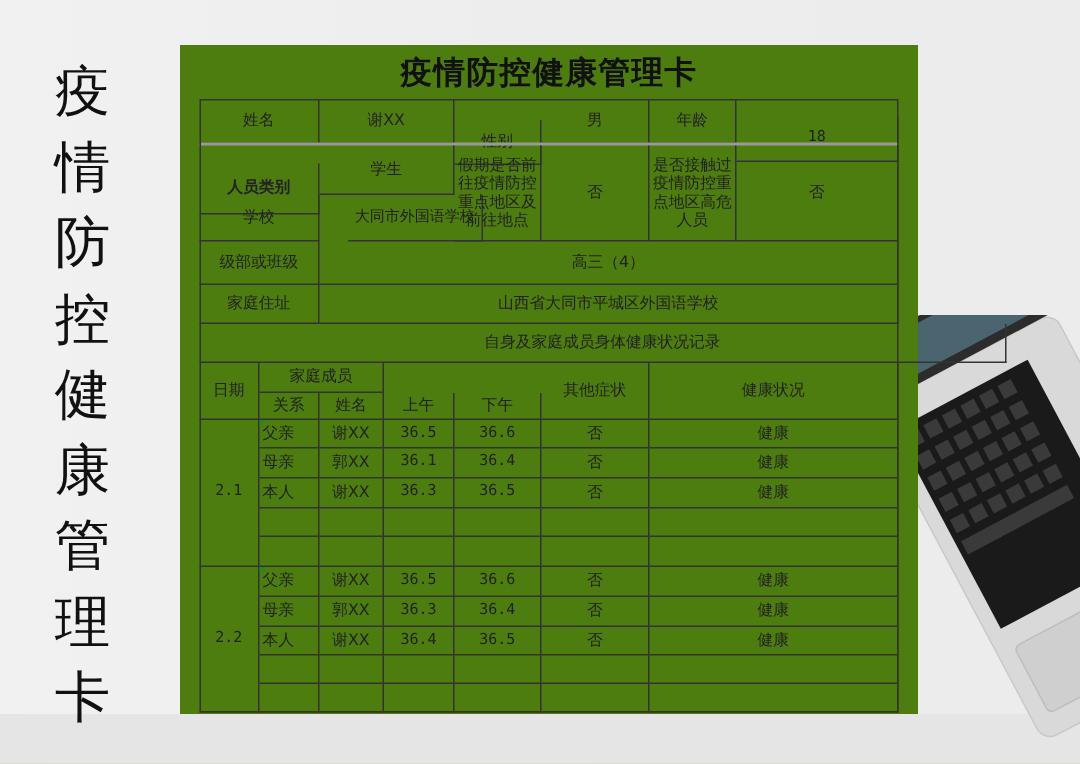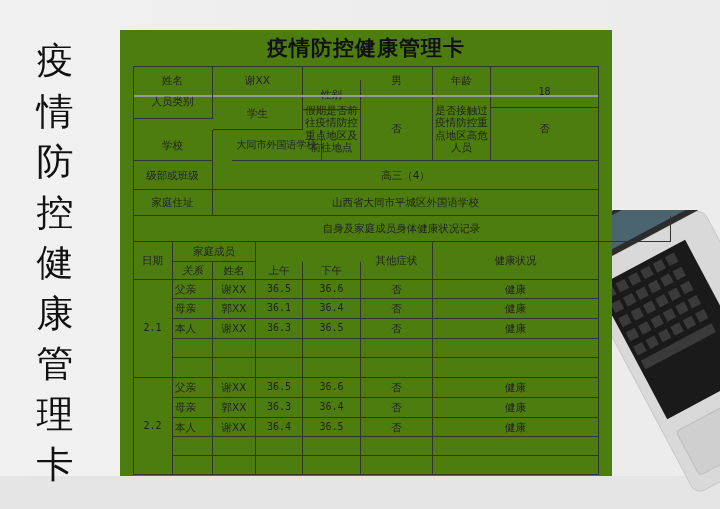--- a/index.html
+++ b/index.html
@@ -116,42 +116,42 @@
 <div class="grid">
 
   <div class="cell" style="left:133px;top:66px;width:80px;height:30px;">姓名</div>
   <div class="cell" style="left:213px;top:66px;width:90px;height:30px;">谢XX</div>
   <div class="cell" style="left:303px;top:80px;width:58px;height:30px;">性别</div>
   <div class="cell" style="left:361px;top:66px;width:72px;height:30px;">男</div>
   <div class="cell" style="left:433px;top:66px;width:58px;height:30px;">年龄</div>
   <div class="cell mono" style="left:491px;top:66px;width:108px;height:30px;margin-top:12px;">18</div>
   <div class="thick-h" style="left:133px;top:95px;width:466px;"></div>
 
-  <div class="cell" style="left:133px;top:85px;width:80px;height:34px;">人员类别</div>
+  <div class="cell" style="left:133px;top:109px;width:80px;height:34px;font-weight:bold;">人员类别</div>
   <div class="cell" style="left:213px;top:97px;width:90px;height:33px;">学生</div>
   <div class="cell" style="left:133px;top:130px;width:80px;height:31px;">学校</div>
   <div class="cell" style="left:213px;top:130px;width:90px;height:31px;font-size:10px;margin-left:19px;">大同市外国语学校</div>
   <div class="cell" style="left:303px;top:97px;width:58px;height:64px;padding:0 2px;">假期是否前往疫情防控重点地区及前往地点</div>
   <div class="cell" style="left:361px;top:97px;width:72px;height:64px;">否</div>
   <div class="cell" style="left:433px;top:97px;width:58px;height:64px;padding:0 2px;">是否接触过疫情防控重点地区高危人员</div>
   <div class="cell" style="left:491px;top:97px;width:108px;height:64px;">否</div>
 
   <div class="cell" style="left:133px;top:161px;width:80px;height:29px;">级部或班级</div>
   <div class="cell" style="left:213px;top:161px;width:386px;height:29px;">高三（4）</div>
 
   <div class="cell" style="left:133px;top:190px;width:80px;height:26px;">家庭住址</div>
   <div class="cell" style="left:213px;top:190px;width:386px;height:26px;">山西省大同市平城区外国语学校</div>
 
   <div class="cell" style="left:133px;top:216px;width:538px;height:26px;">自身及家庭成员身体健康状况记录</div>
 
   <div class="cell" style="left:133px;top:242px;width:40px;height:38px;">日期</div>
   <div class="cell" style="left:173px;top:242px;width:83px;height:20px;">家庭成员</div>
   <div class="cell" style="left:361px;top:242px;width:72px;height:38px;">其他症状</div>
   <div class="cell" style="left:433px;top:242px;width:166px;height:38px;">健康状况</div>
-  <div class="cell" style="left:173px;top:262px;width:40px;height:18px;font-style:italic;">关系</div>
+  <div class="cell" style="left:173px;top:262px;width:40px;height:18px;">关系</div>
   <div class="cell" style="left:213px;top:262px;width:43px;height:18px;">姓名</div>
   <div class="cell" style="left:256px;top:262px;width:47px;height:18px;">上午</div>
   <div class="cell" style="left:303px;top:262px;width:58px;height:18px;">下午</div>
 
   <div class="cell mono" style="left:133px;top:280px;width:40px;height:98px;">2.1</div>
   <div class="marker" style="left:173px;top:280px;"></div>
 
   <div class="cell left" style="left:173px;top:280px;width:40px;height:19px;">父亲</div>
   <div class="cell" style="left:213px;top:280px;width:43px;height:19px;">谢XX</div>
   <div class="cell mono" style="left:256px;top:280px;width:47px;height:19px;">36.5</div>

